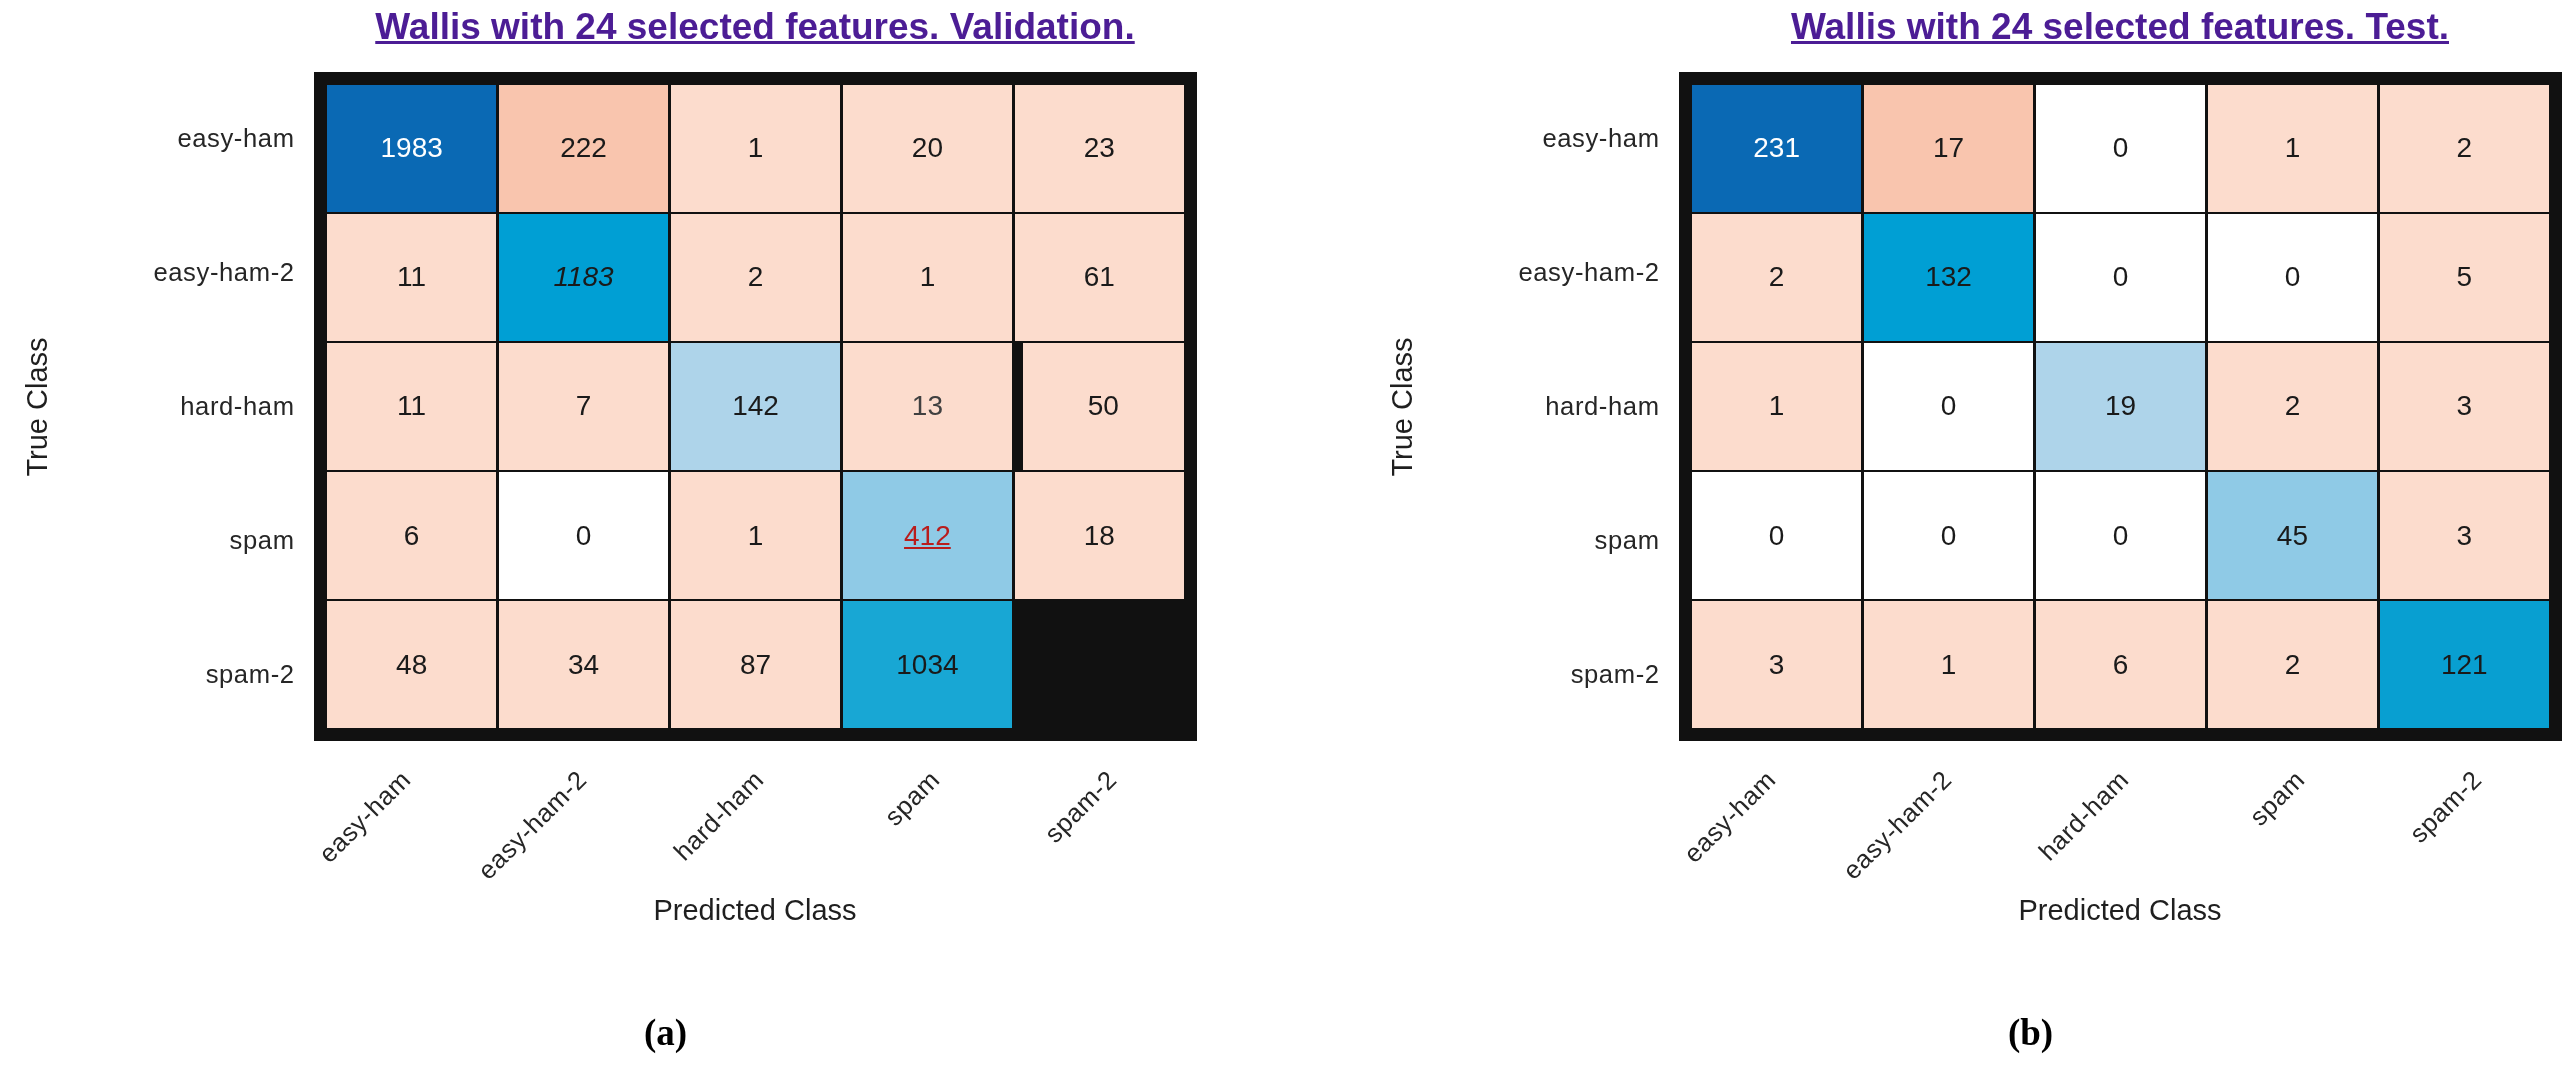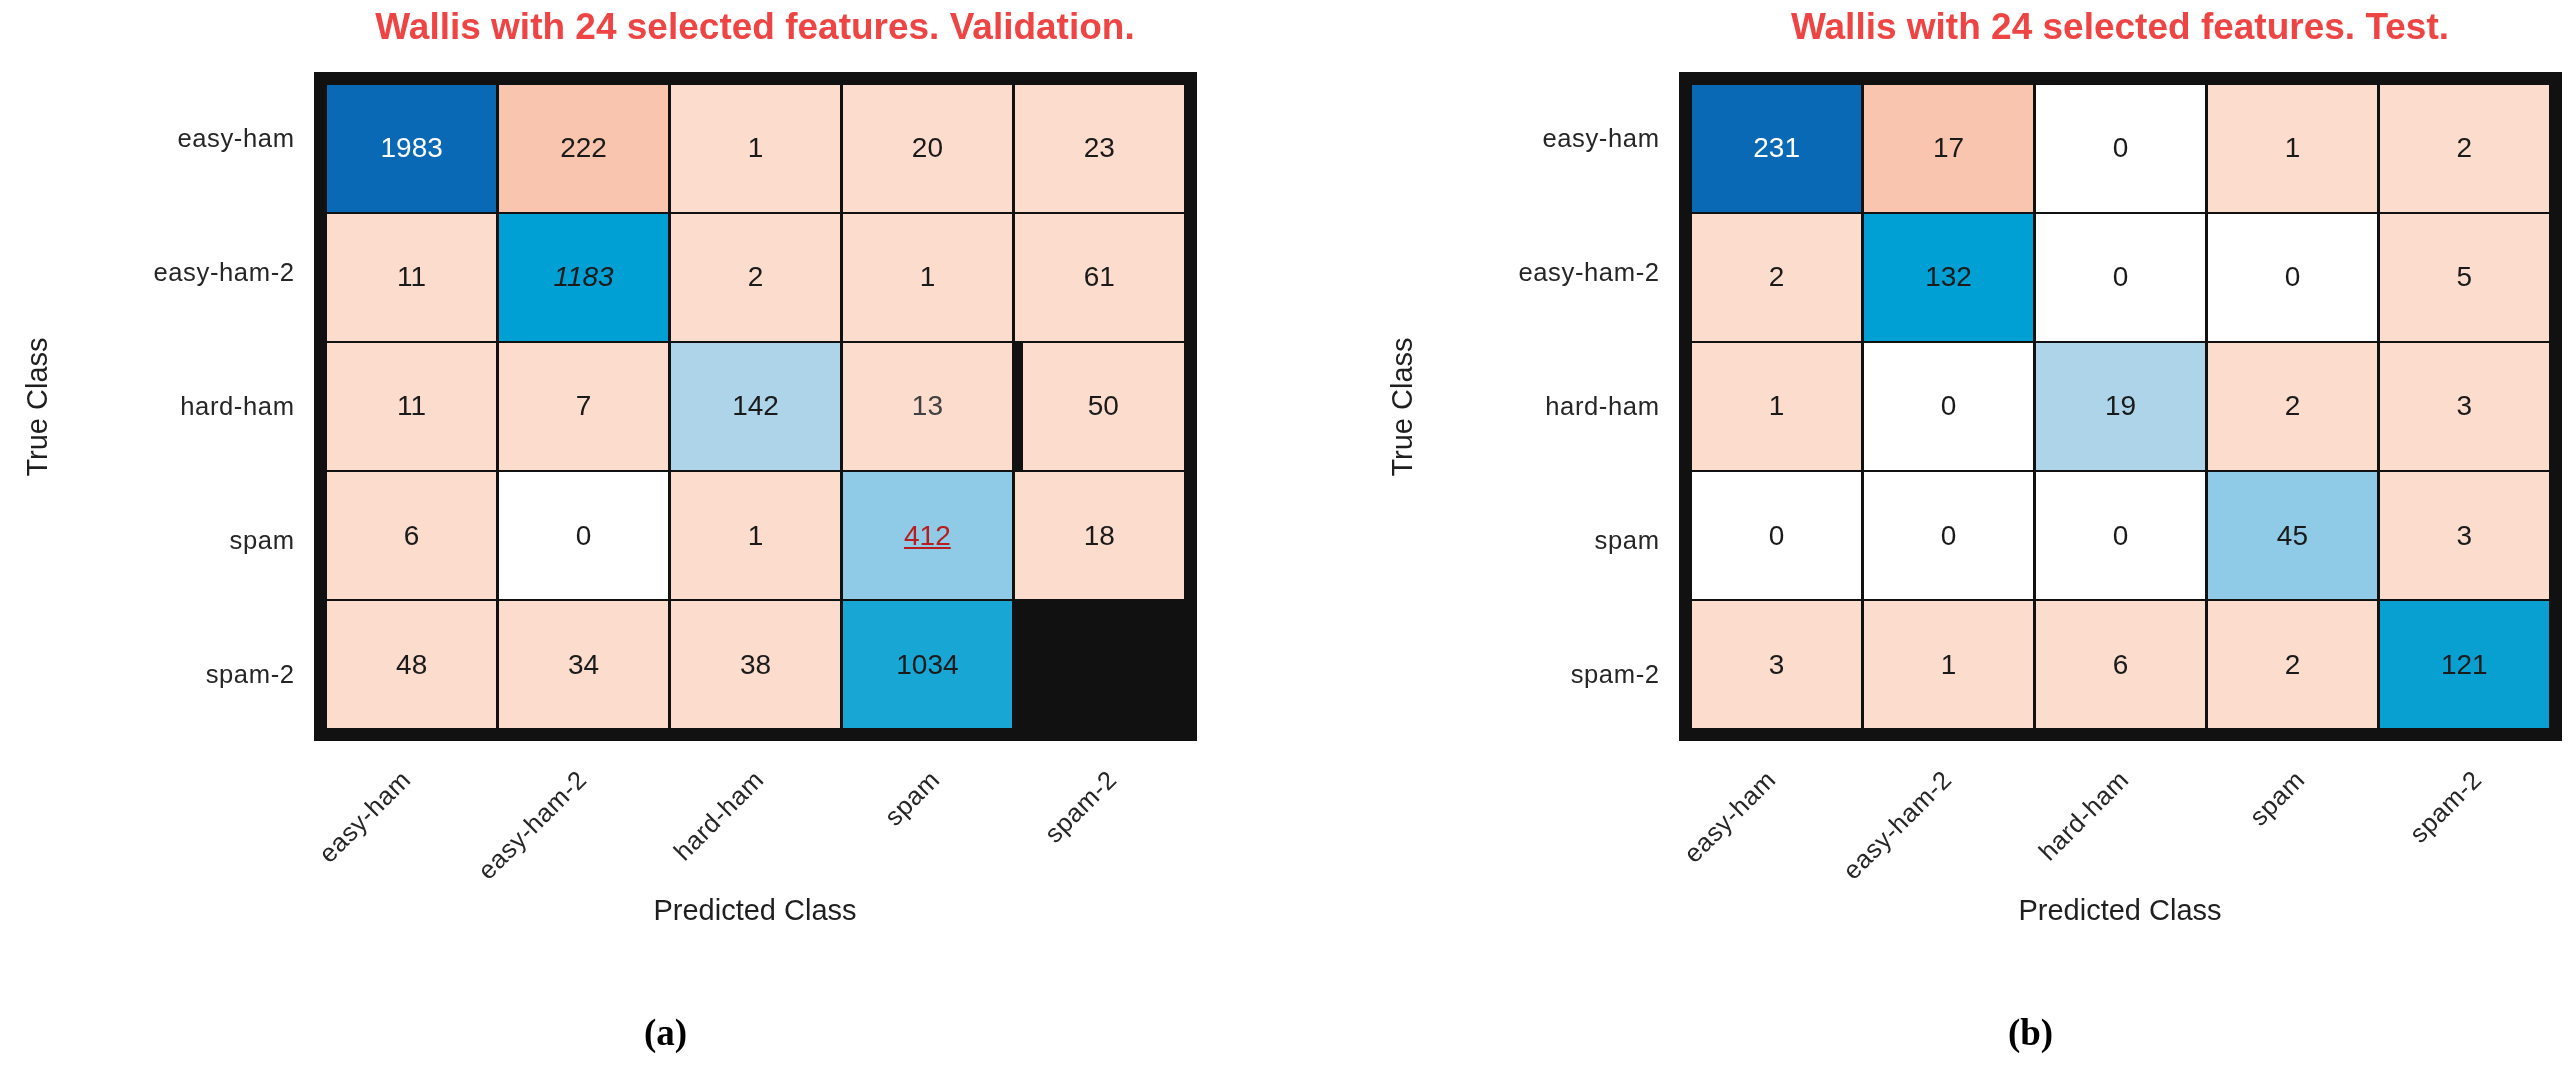--- a/index.html
+++ b/index.html
@@ -5,21 +5,21 @@
   html,body{margin:0;padding:0;background:#ffffff;}
   #figure{
     position:relative;width:2576px;height:1080px;overflow:hidden;background:#ffffff;
     font-family:"Liberation Sans","DejaVu Sans",sans-serif;
   }
   .panel{position:absolute;top:0;width:1288px;height:1080px;}
   #panel-a{left:0;}
   #panel-b{left:1365px;}
   .chart-title{
     position:absolute;left:211px;top:6.4px;width:1088px;text-align:center;
-    font-size:37px;font-weight:bold;color:#ef4444;white-space:nowrap;
+    font-size:37px;font-weight:bold;color:#4c1d95;white-space:nowrap;text-decoration:underline;
   }
   .ylabel{
     position:absolute;left:37px;top:407px;transform:translate(-50%,-50%) rotate(-90deg);
     white-space:nowrap;font-size:29px;color:#1f1f1f;
   }
   .xlabel{
     position:absolute;left:211px;top:894px;width:1088px;text-align:center;
     font-size:29px;color:#1f1f1f;
   }
   .matrix{
@@ -77,21 +77,21 @@
         <div class="cell" style="background: rgb(174, 212, 234); color: rgb(26, 26, 26);">142</div>
         <div class="cell" style="background: rgb(252, 220, 205); color: #404040;">13</div>
         <div class="cell" style="background: rgb(252, 220, 205); color: rgb(26, 26, 26); margin-left: 8px;">50</div>
         <div class="cell" style="background: rgb(252, 220, 205); color: rgb(26, 26, 26);">6</div>
         <div class="cell" style="background: rgb(255, 255, 255); color: rgb(26, 26, 26);">0</div>
         <div class="cell" style="background: rgb(252, 220, 205); color: rgb(26, 26, 26);">1</div>
         <div class="cell" style="background: rgb(143, 202, 230); color: #b91c1c; text-decoration: underline;">412</div>
         <div class="cell" style="background: rgb(252, 220, 205); color: rgb(26, 26, 26);">18</div>
         <div class="cell" style="background: rgb(252, 220, 205); color: rgb(26, 26, 26);">48</div>
         <div class="cell" style="background: rgb(252, 220, 205); color: rgb(26, 26, 26);">34</div>
-        <div class="cell" style="background: rgb(252, 220, 205); color: rgb(26, 26, 26);">38</div>
+        <div class="cell" style="background: rgb(252, 220, 205); color: rgb(26, 26, 26);">87</div>
         <div class="cell" style="background: rgb(24, 167, 212); color: rgb(26, 26, 26);">1034</div>
       </div>
     <div>
         <div class="xtick" style="left: 76px;">easy-ham</div>
         <div class="xtick" style="left: 252px;">easy-ham-2</div>
         <div class="xtick" style="left: 429px;">hard-ham</div>
         <div class="xtick" style="left: 605px;">spam</div>
         <div class="xtick" style="left: 782px;">spam-2</div>
       </div>
     <div class="xlabel">Predicted Class</div>

